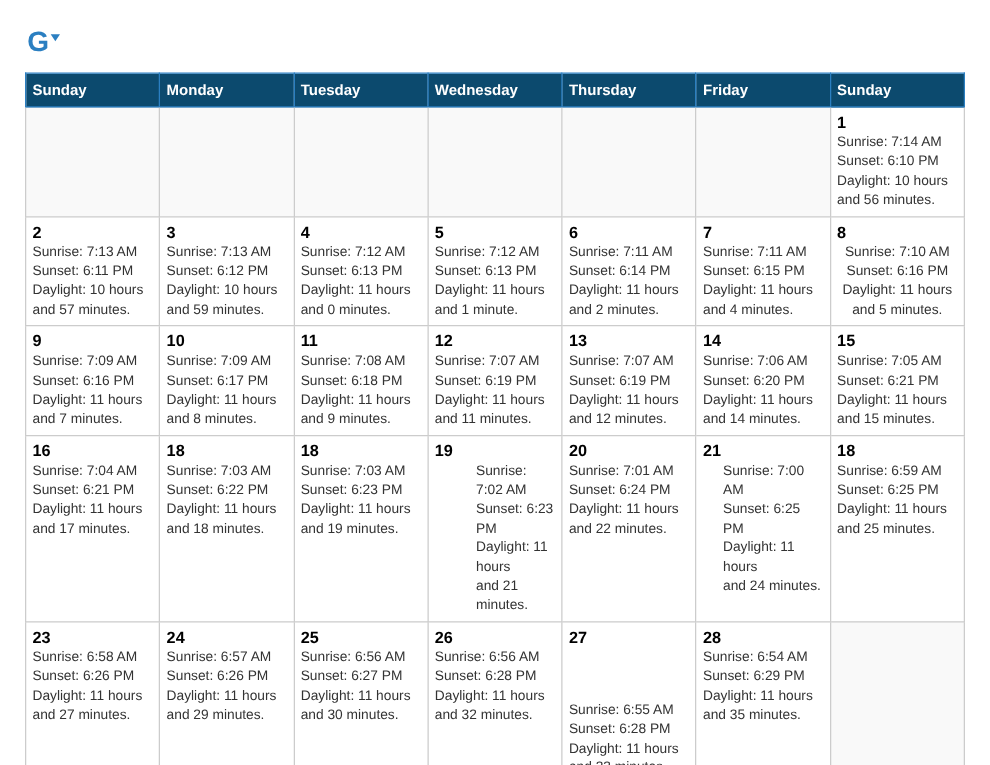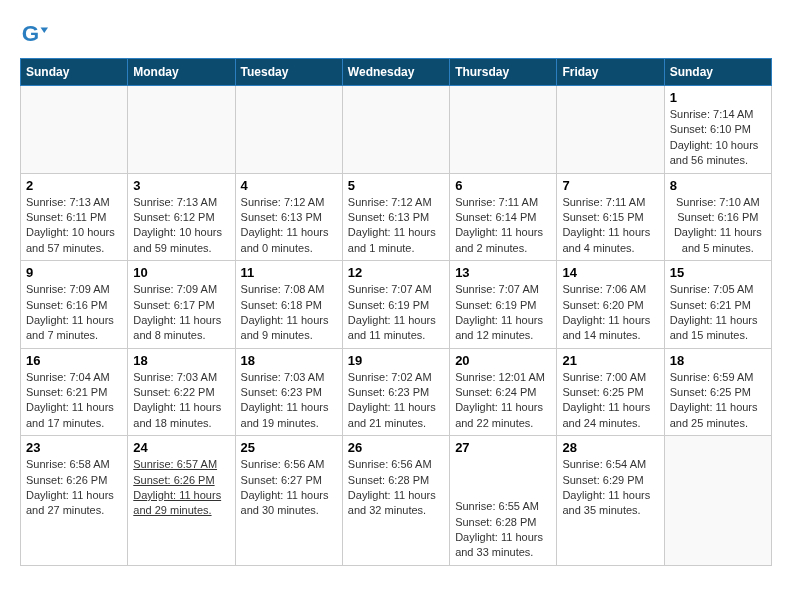--- a/index.html
+++ b/index.html
@@ -246,35 +246,35 @@
         </td>
         <td>
           <div class="day-num">18</div>
           <div class="day-info" style="white-space: pre-line;">Sunrise: 7:03 AM
 Sunset: 6:23 PM
 Daylight: 11 hours
 and 19 minutes.</div>
         </td>
         <td>
           <div class="day-num">19</div>
-          <div class="day-info" style="white-space: pre-line;">Sunrise: 7:02 AM
+          <div class="day-info" style="white-space: pre-line; margin-left: 33px;">Sunrise: 7:02 AM
 Sunset: 6:23 PM
 Daylight: 11 hours
 and 21 minutes.</div>
         </td>
         <td>
           <div class="day-num">20</div>
-          <div class="day-info" style="white-space: pre-line;">Sunrise: 12:01 AM
+          <div class="day-info" style="white-space: pre-line;">Sunrise: 7:01 AM
 Sunset: 6:24 PM
 Daylight: 11 hours
 and 22 minutes.</div>
         </td>
         <td>
           <div class="day-num">21</div>
-          <div class="day-info" style="white-space: pre-line;">Sunrise: 7:00 AM
+          <div class="day-info" style="white-space: pre-line; margin-left: 16px;">Sunrise: 7:00 AM
 Sunset: 6:25 PM
 Daylight: 11 hours
 and 24 minutes.</div>
         </td>
         <td>
           <div class="day-num">18</div>
           <div class="day-info" style="white-space: pre-line;">Sunrise: 6:59 AM
 Sunset: 6:25 PM
 Daylight: 11 hours
 and 25 minutes.</div>
@@ -283,21 +283,21 @@
       <tr>
         <td>
           <div class="day-num">23</div>
           <div class="day-info" style="white-space: pre-line;">Sunrise: 6:58 AM
 Sunset: 6:26 PM
 Daylight: 11 hours
 and 27 minutes.</div>
         </td>
         <td>
           <div class="day-num">24</div>
-          <div class="day-info" style="white-space: pre-line; text-decoration: underline;">Sunrise: 6:57 AM
+          <div class="day-info" style="white-space: pre-line;">Sunrise: 6:57 AM
 Sunset: 6:26 PM
 Daylight: 11 hours
 and 29 minutes.</div>
         </td>
         <td>
           <div class="day-num">25</div>
           <div class="day-info" style="white-space: pre-line;">Sunrise: 6:56 AM
 Sunset: 6:27 PM
 Daylight: 11 hours
 and 30 minutes.</div>

